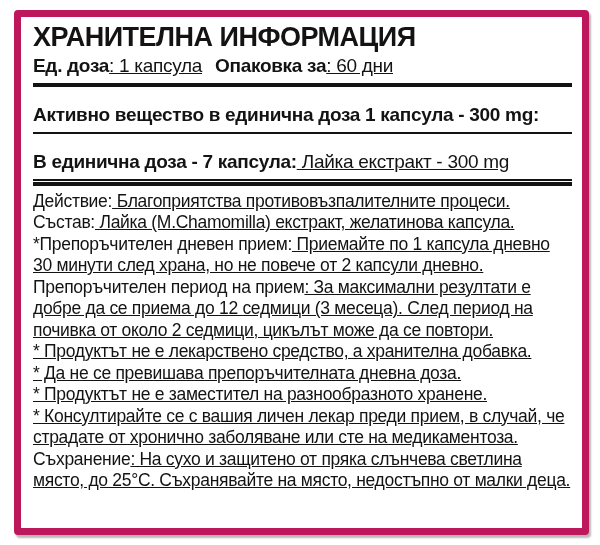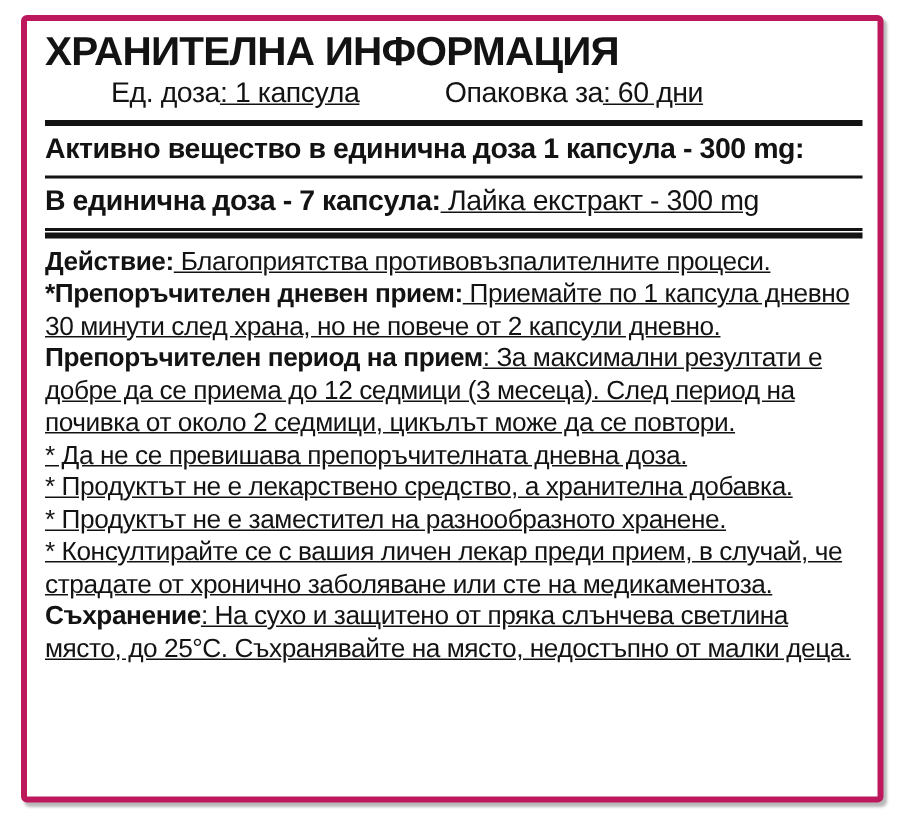--- a/index.html
+++ b/index.html
@@ -12,21 +12,21 @@
     color: #131313;
     overflow: hidden;
   }
   .label-box {
     position: absolute;
     left: 14px;
     top: 10px;
     width: 575px;
     height: 525px;
     box-sizing: border-box;
-    border: 4px solid #be185d;
+    border: 7px solid #be185d;
     border-radius: 4px;
     background: #ffffff;
     padding: 4px 10px 6px 12px;
     box-shadow: 2px 3px 2px rgba(0,0,0,0.28);
   }
   .title {
     font-size: 27px;
     font-weight: 700;
     letter-spacing: -0.5px;
     line-height: 1.12;
@@ -35,43 +35,43 @@
   }
   .header-info {
     display: flex;
     gap: 13px;
     font-size: 19px;
     letter-spacing: -0.3px;
     line-height: 1.2;
     margin: 3px 0 5px 0;
     white-space: nowrap;
   }
-  .pair b { font-weight: 400; margin-left: 44px; }
+  .pair b { font-weight: 700; }
   .hr {
     height: 4px;
     background: #131313;
     margin: 0 0 1px 0;
   }
   .hr.thin { height: 2px; }
   .dose-row {
     font-size: 19px;
     letter-spacing: -0.3px;
     line-height: 1.2;
-    padding: 4px 0 5px 0;
+    padding: 16px 0 5px 0;
     white-space: nowrap;
   }
   .dose-row b { font-weight: 700; }
   .body-text {
     margin-top: 5px;
     font-size: 17.5px;
     letter-spacing: -0.3px;
     line-height: 21.5px;
   }
   .body-text p { margin: 0; }
-  .body-text b { font-weight: 700; }
+  .body-text b { font-weight: 400; }
   b + span { white-space: normal; text-decoration: underline; }
 </style>
 </head>
 <body>
 
 <div class="canvas">
   <div class="label-box">
 
     <div class="title">ХРАНИТЕЛНА ИНФОРМАЦИЯ</div>
 
@@ -88,23 +88,24 @@
 
     <div class="dose-row"><b>В единична доза - 7 капсула:</b><span> Лайка екстракт - 300 mg</span></div>
 
     <div class="hr thin"></div>
 
 
     <div class="hr"></div>
 
     <div class="body-text">
       <p><b>Действие:</b><span> Благоприятства противовъзпалителните процеси.</span></p>
+      <p><b>Състав:</b><span> Лайка (M.Chamomilla) екстракт, желатинова капсула.</span></p>
       <p><b>*Препоръчителен дневен прием:</b><span> Приемайте по 1 капсула дневно 30 минути след храна, но не повече от 2 капсули дневно.</span></p>
       <p><b>Препоръчителен период на прием</b><span>: За максимални резултати е добре да се приема до 12 седмици (3 месеца). След период на почивка от около 2 седмици, цикълът може да се повтори.</span></p>
+      <p><b></b><span>* Продуктът не е лекарствено средство, а хранителна добавка.</span></p>
       <p><b></b><span>* Да не се превишава препоръчителната дневна доза.</span></p>
-      <p><b></b><span>* Продуктът не е лекарствено средство, а хранителна добавка.</span></p>
       <p><b></b><span>* Продуктът не е заместител на разнообразното хранене.</span></p>
       <p><b></b><span>* Консултирайте се с вашия личен лекар преди прием, в случай, че страдате от хронично заболяване или сте на медикаментоза.</span></p>
       <p><b>Съхранение</b><span>: На сухо и защитено от пряка слънчева светлина място, до 25°C. Съхранявайте на място, недостъпно от малки деца.</span></p>
     </div>
 
   </div>
 </div>
 
 </body></html>

